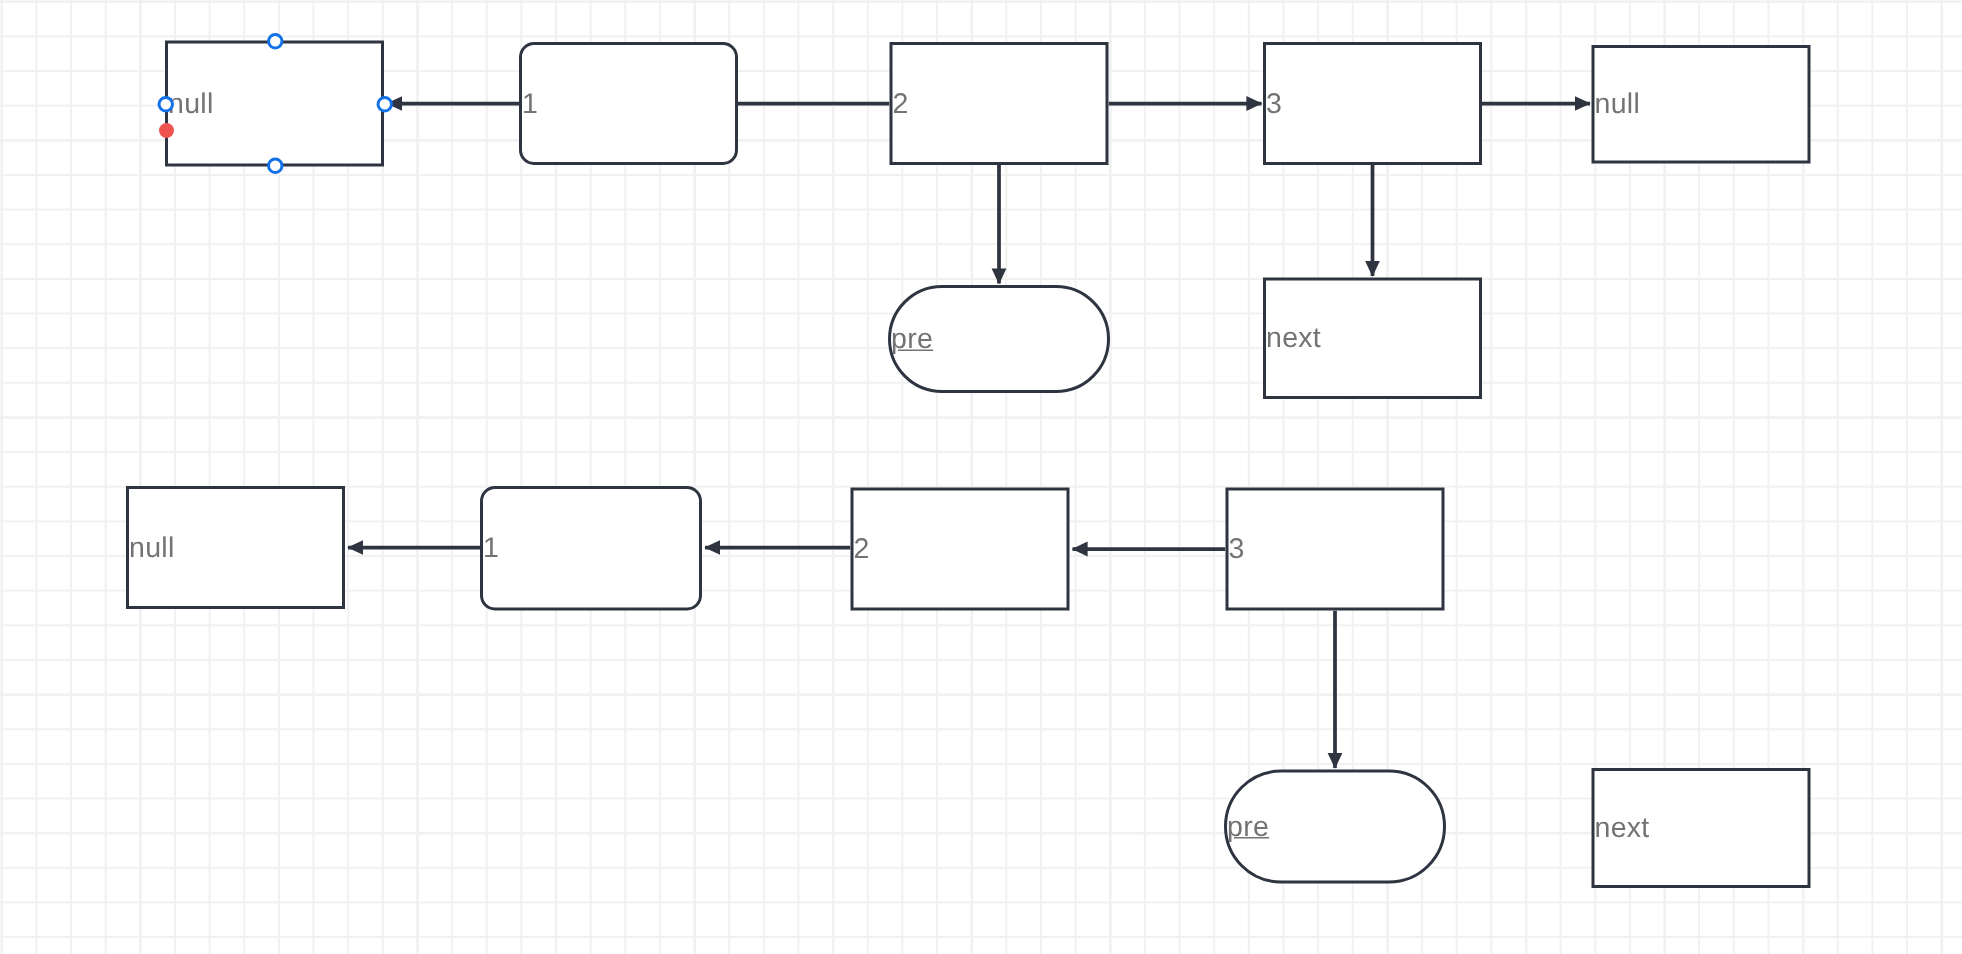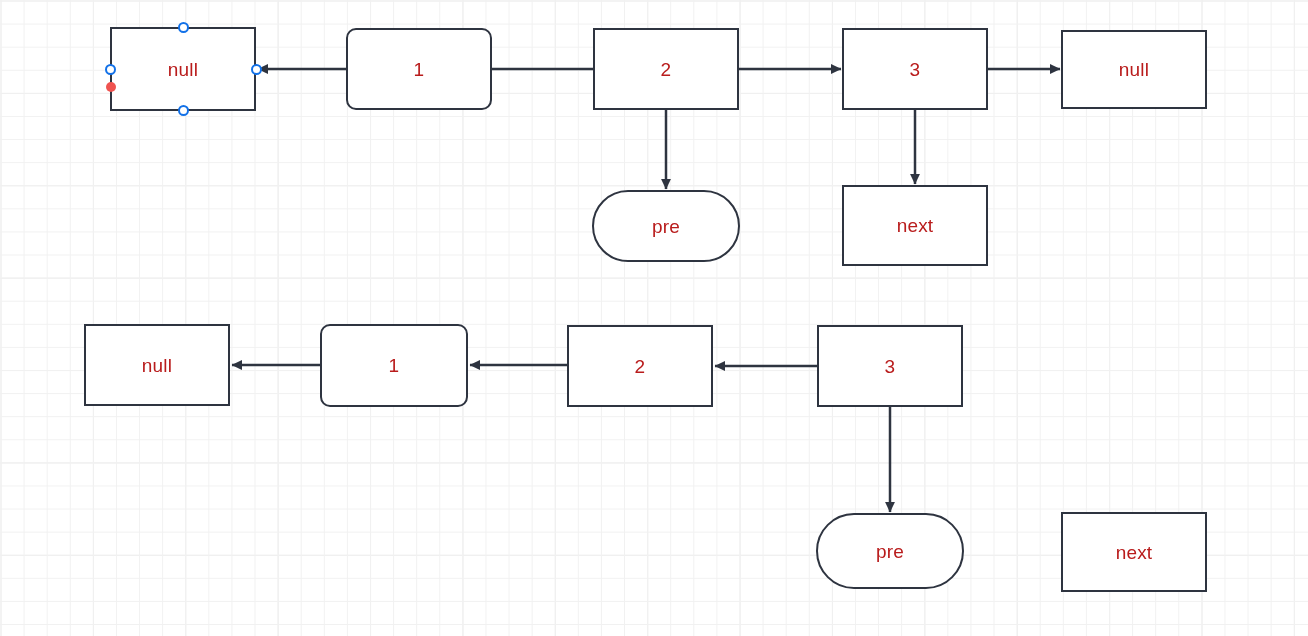--- a/index.html
+++ b/index.html
@@ -35,31 +35,30 @@
     top: 0;
     width: 1308px;
     height: 636px;
     pointer-events: none;
   }
   .node {
     position: absolute;
     box-sizing: border-box;
     display: flex;
     align-items: center;
-    justify-content: center;
     background: #ffffff;
     border: 2.5px solid #2e3440;
-    color: #b91c1c;
+    color: #737373;
     font-size: 19px;
     line-height: 1;
     letter-spacing: 0.2px;
     z-index: 2;
   }
   .node.rounded { border-radius: 10px; }
-  .node.stadium { border-radius: 999px; }
+  .node.stadium { border-radius: 999px; text-decoration: underline; }
   .node.selected { border-color: #2e3440; }
   .handle {
     position: absolute;
     width: 11px;
     height: 11px;
     box-sizing: border-box;
     border-radius: 50%;
     background: #ffffff;
     border: 2px solid #1271e8;
     z-index: 6;

